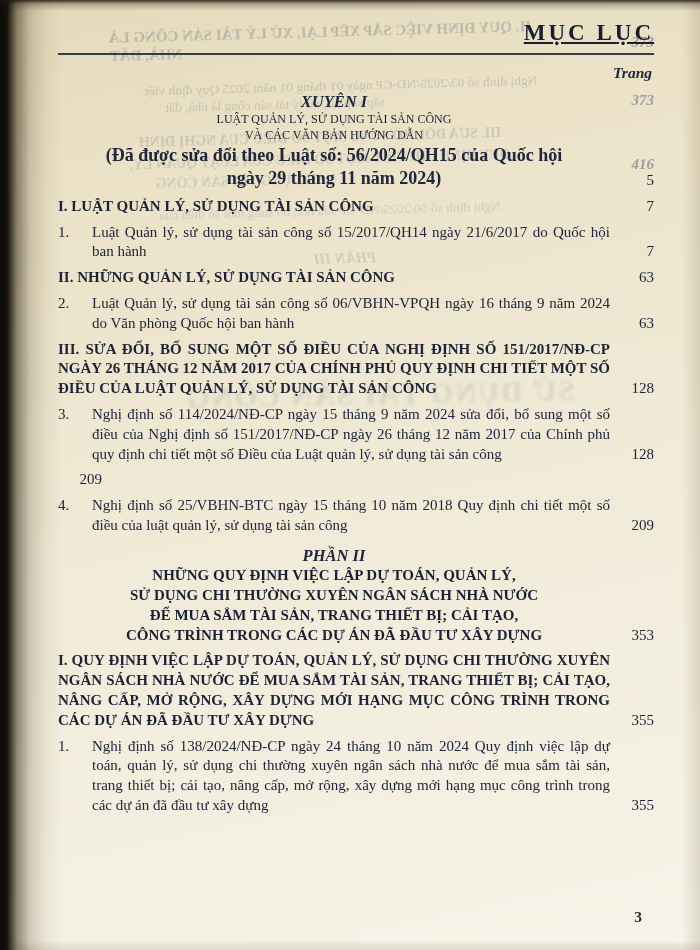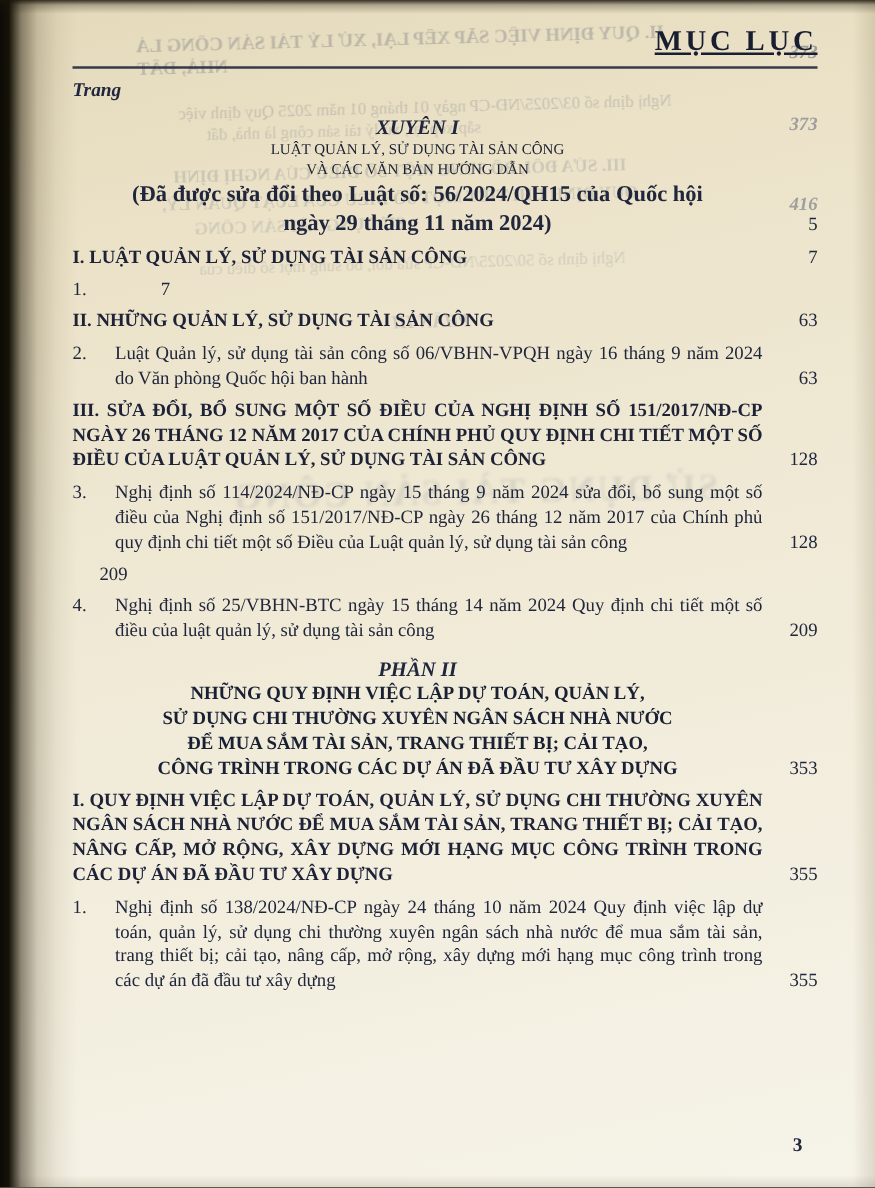--- a/index.html
+++ b/index.html
@@ -41,21 +41,21 @@
   .ghost-num { position: absolute; right: 46px; font-weight: bold; opacity: .42; filter: blur(.4px); font-size: 15px; font-style: italic; text-align: right; }
   .ghost-big {
     position: absolute; font-weight: bold; letter-spacing: 2px; filter: blur(1.4px);
     transform: rotate(-1.2deg) scaleX(-1); white-space: nowrap;
   }
 
   
   .content { position: relative; z-index: 2; padding: 16px 46px 0 58px; color: #20263c; }
   .title { text-align: right; font-size: 23px; font-weight: bold; letter-spacing: 3px; color: #181d30; margin-top: 4px; text-decoration: underline; }
   .rule { height: 2px; background: #272c44; opacity: .92; margin-top: 7px; }
-  .trang { text-align: left; font-weight: bold; font-style: italic; font-size: 15.5px; margin-top: 9px; padding-right: 2px; }
+  .trang { text-align: right; font-weight: bold; font-style: italic; font-size: 15.5px; margin-top: 9px; padding-right: 2px; }
 
   .row { display: flex; align-items: stretch; margin-top: 6px; }
   .pg { flex: 0 0 44px; text-align: right; align-self: flex-end; font-size: 15px; line-height: 1.32; }
   .num { flex: 0 0 34px; font-size: 15px; line-height: 1.32; }
   .entry-text { flex: 1; font-size: 15px; line-height: 1.32; text-align: justify; }
   .section .entry-text { font-weight: bold; color: #1d2237; }
 
   .part { margin-top: 9px; }
   .part-center { flex: 1; text-align: center; }
   .part-kicker { font-style: italic; font-weight: bold; font-size: 16.5px; line-height: 1.3; }
@@ -101,20 +101,21 @@
       </div>
       <div class="pg">5</div>
     </div>
 
     <div class="row entry section">
       <div class="entry-text">I. LUẬT QUẢN LÝ, SỬ DỤNG TÀI SẢN CÔNG</div>
       <div class="pg">7</div>
     </div>
     <div class="row entry item">
       <div class="num">1.</div>
+      <div class="entry-text">Luật Quản lý, sử dụng tài sản công số 15/2017/QH14 ngày 21/6/2017 do Quốc hội ban hành</div>
       <div class="pg">7</div>
     </div>
     <div class="row entry section">
       <div class="entry-text">II. NHỮNG QUẢN LÝ, SỬ DỤNG TÀI SẢN CÔNG</div>
       <div class="pg">63</div>
     </div>
     <div class="row entry item">
       <div class="num">2.</div>
       <div class="entry-text">Luật Quản lý, sử dụng tài sản công số 06/VBHN-VPQH ngày 16 tháng 9 năm 2024 do Văn phòng Quốc hội ban hành</div>
       <div class="pg">63</div>
@@ -126,21 +127,21 @@
     <div class="row entry item">
       <div class="num">3.</div>
       <div class="entry-text">Nghị định số 114/2024/NĐ-CP ngày 15 tháng 9 năm 2024 sửa đổi, bổ sung một số điều của Nghị định số 151/2017/NĐ-CP ngày 26 tháng 12 năm 2017 của Chính phủ quy định chi tiết một số Điều của Luật quản lý, sử dụng tài sản công</div>
       <div class="pg">128</div>
     </div>
     <div class="row entry section">
       <div class="pg">209</div>
     </div>
     <div class="row entry item">
       <div class="num">4.</div>
-      <div class="entry-text">Nghị định số 25/VBHN-BTC ngày 15 tháng 14 năm 2024 Quy định chi tiết một số điều của luật quản lý, sử dụng tài sản công</div>
+      <div class="entry-text">Nghị định số 25/VBHN-BTC ngày 15 tháng 10 năm 2018 Quy định chi tiết một số điều của luật quản lý, sử dụng tài sản công</div>
       <div class="pg">209</div>
     </div>
 
     <div class="row part">
       <div class="part-center">
         <div class="part-kicker">PHẦN II</div>
         <div class="part2-line">NHỮNG QUY ĐỊNH VIỆC LẬP DỰ TOÁN, QUẢN LÝ,</div>
         <div class="part2-line">SỬ DỤNG CHI THƯỜNG XUYÊN NGÂN SÁCH NHÀ NƯỚC</div>
         <div class="part2-line">ĐỂ MUA SẮM TÀI SẢN, TRANG THIẾT BỊ; CẢI TẠO,</div>
         <div class="part2-line">CÔNG TRÌNH TRONG CÁC DỰ ÁN ĐÃ ĐẦU TƯ XÂY DỰNG</div>

